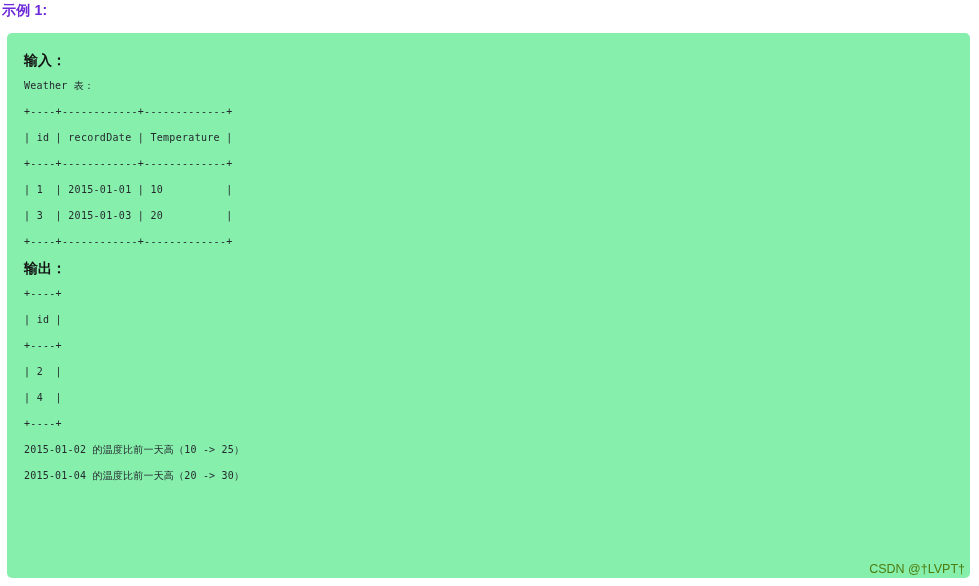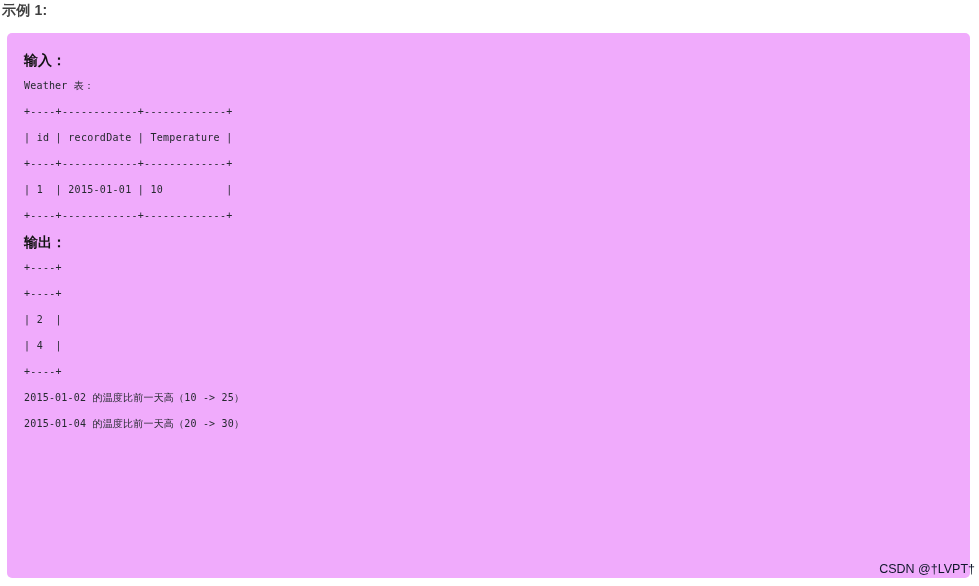--- a/index.html
+++ b/index.html
@@ -15,30 +15,30 @@
     font-family: "Liberation Sans", sans-serif;
     color: #1f1f1f;
   }
   #page-title {
     position: absolute;
     left: 2px;
     top: 2px;
     font-size: 14px;
     font-weight: bold;
     letter-spacing: 0.2px;
-    color: #404040;
+    color: #6d28d9;
     white-space: pre;
   }
   #code-block {
     position: absolute;
     left: 7px;
     top: 33px;
     width: 963px;
     height: 545px;
-    background: #f0abfc;
+    background: #86efac;
     border-radius: 5px;
     box-sizing: border-box;
     padding: 14px 0 0 17px;
     overflow: hidden;
   }
   .section-label {
     font-family: "Liberation Sans", sans-serif;
     font-size: 14px;
     font-weight: bold;
     color: #111111;
@@ -53,49 +53,51 @@
     line-height: 26px;
     height: 26px;
     white-space: pre;
     letter-spacing: 0.3px;
   }
   .mono-line.cjk {
     letter-spacing: 0.2px;
   }
   #watermark {
     position: absolute;
-    right: 4px;
+    right: 14px;
     bottom: 10px;
     font-family: "Liberation Sans", sans-serif;
     font-size: 12.5px;
-    color: #0f172a;
+    color: #4d7c0f;
     white-space: pre;
     user-select: none;
   }
 </style>
 </head>
 <body>
 
 <div id="page-title">示例 1:</div>
 
 <div id="code-block">
 
   <div class="section-label">输入：</div>
 
   <div class="mono-line cjk">Weather 表：</div>
 
   <div class="mono-line">+----+------------+-------------+</div>
   <div class="mono-line">| id | recordDate | Temperature |</div>
   <div class="mono-line">+----+------------+-------------+</div>
   <div class="mono-line">| 1  | 2015-01-01 | 10          |</div>
+  <div class="mono-line">| 3  | 2015-01-03 | 20          |</div>
   <div class="mono-line">+----+------------+-------------+</div>
 
   <div class="section-label">输出：</div>
 
   <div class="mono-line">+----+</div>
+  <div class="mono-line">| id |</div>
   <div class="mono-line">+----+</div>
   <div class="mono-line">| 2  |</div>
   <div class="mono-line">| 4  |</div>
   <div class="mono-line">+----+</div>
 
 
   <div class="mono-line cjk">2015-01-02 的温度比前一天高（10 -&gt; 25）</div>
   <div class="mono-line cjk">2015-01-04 的温度比前一天高（20 -&gt; 30）</div>
 
 </div>

